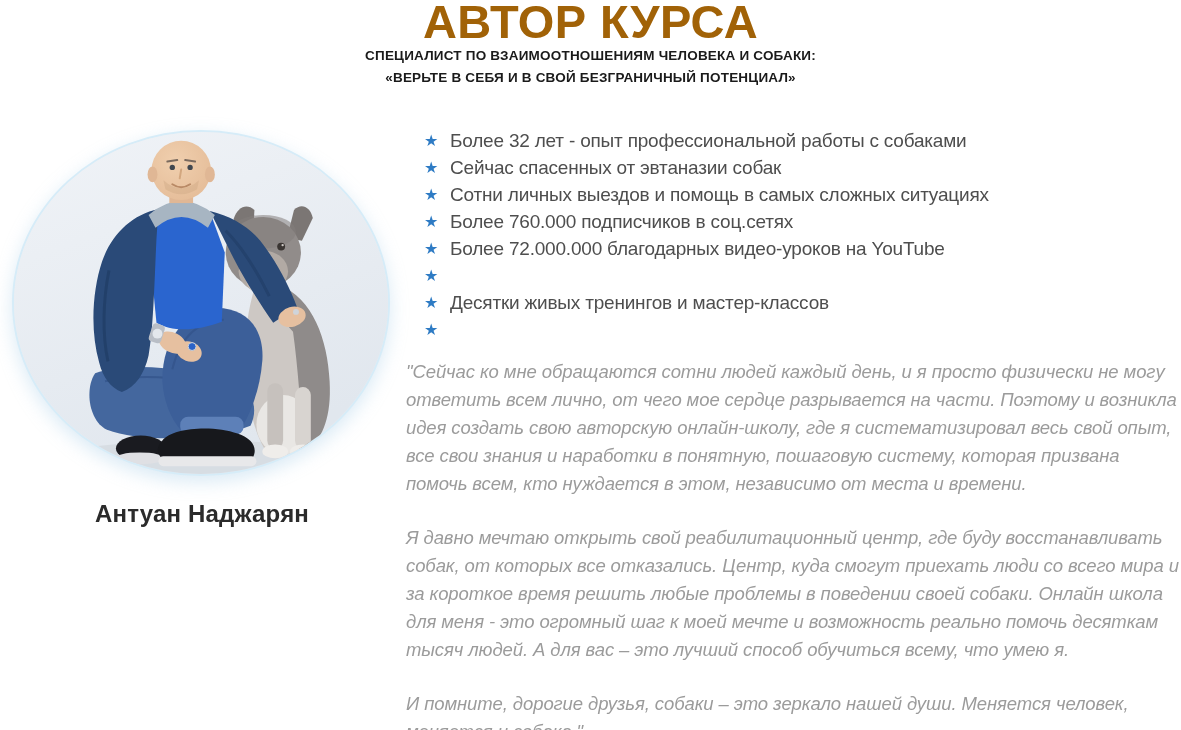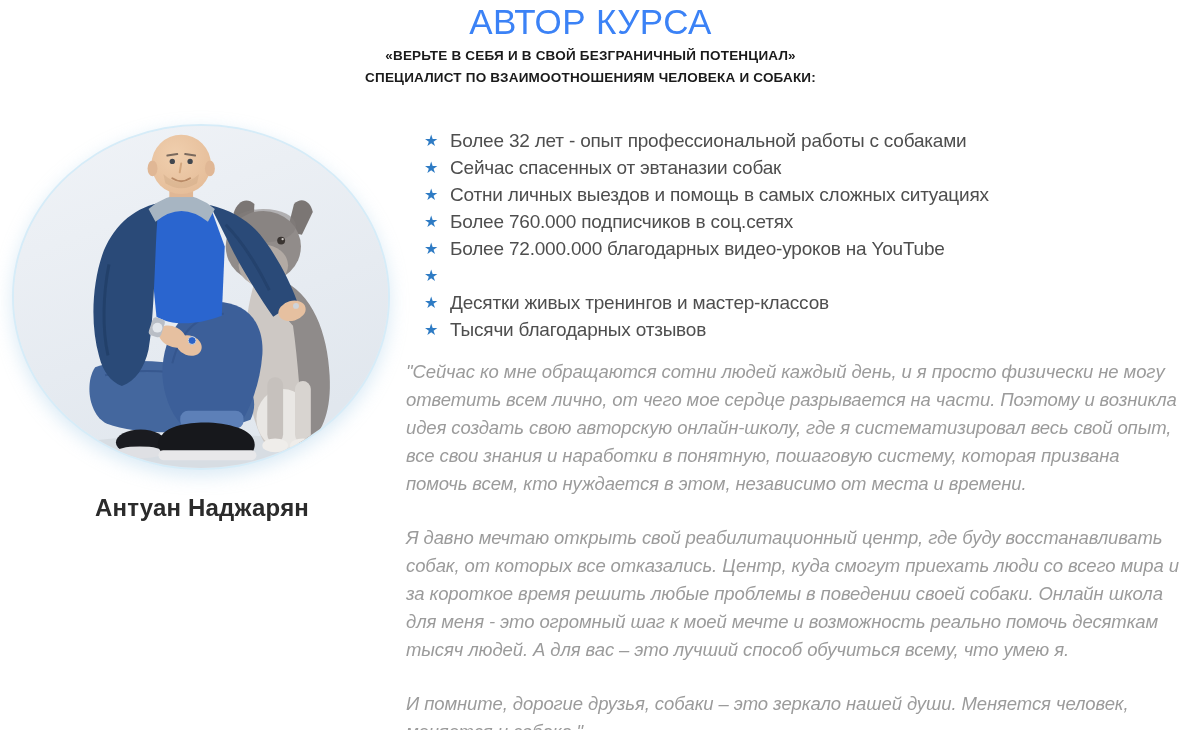--- a/index.html
+++ b/index.html
@@ -10,37 +10,37 @@
     width: 1181px;
     height: 730px;
     background: #ffffff;
     overflow: hidden;
   }
 
   
   .header { position: absolute; top: 0; left: 0; width: 100%; text-align: center; }
   .page-title {
     margin: 2px 0 0 0;
-    font-size: 35px;
+    font-size: 47px;
     line-height: 40px;
-    font-weight: 400;
-    color: #3b82f6;
+    font-weight: 700;
+    color: #a16207;
     letter-spacing: 0.4px;
   }
   .subtitle {
     font-size: 13.5px;
     font-weight: 700;
     color: #1a1a1a;
     line-height: 21.5px;
     letter-spacing: 0.2px;
   }
   .subtitle-wrap { margin-top: 3px; }
 
   
-  .author-col { position: absolute; left: 12px; top: 124px; width: 380px; }
+  .author-col { position: absolute; left: 12px; top: 130px; width: 380px; }
   .photo-ellipse {
     width: 378px;
     height: 346px;
     border-radius: 50%;
     overflow: hidden;
     border: 2px solid #d6ecf8;
     box-shadow: 0 6px 18px rgba(150, 195, 225, 0.35);
     background: #eaeef2;
   }
   .photo-ellipse svg { display: block; width: 100%; height: 100%; }
@@ -84,22 +84,22 @@
   .quote p:last-child { margin-bottom: 0; }
 </style>
 </head>
 <body>
 
 <div class="page">
 
   <header class="header">
     <h1 class="page-title">АВТОР КУРСА</h1>
     <div class="subtitle-wrap">
+      <div class="subtitle">СПЕЦИАЛИСТ ПО ВЗАИМООТНОШЕНИЯМ ЧЕЛОВЕКА И СОБАКИ:</div>
       <div class="subtitle">«ВЕРЬТЕ В СЕБЯ И В СВОЙ БЕЗГРАНИЧНЫЙ ПОТЕНЦИАЛ»</div>
-      <div class="subtitle">СПЕЦИАЛИСТ ПО ВЗАИМООТНОШЕНИЯМ ЧЕЛОВЕКА И СОБАКИ:</div>
     </div>
   </header>
 
   <aside class="author-col">
     <div class="photo-ellipse">
 
       <svg viewBox="0 0 378 346" preserveAspectRatio="xMidYMid slice" aria-hidden="true">
         <defs>
           <linearGradient id="bg" x1="0" y1="0" x2="0.4" y2="1">
             <stop offset="0" stop-color="#f0f3f7"></stop>
@@ -209,21 +209,20 @@
       </li>
       <li class="achievement-item">
         <span class="star">★</span>
       </li>
       <li class="achievement-item">
         <span class="star">★</span>
         <span>Десятки живых тренингов и мастер-классов</span>
       </li>
       <li class="achievement-item">
         <span class="star">★</span>
-        <span>Тысячи благодарных отзывов</span>
       </li>
     </ul>
 
     <div class="quote">
       <p>"Сейчас ко мне обращаются сотни людей каждый день, и я просто физически не могу ответить всем лично, от чего мое сердце разрывается на части. Поэтому и возникла идея создать свою авторскую онлайн-школу, где я систематизировал весь свой опыт, все свои знания и наработки в понятную, пошаговую систему, которая призвана помочь всем, кто нуждается в этом, независимо от места и времени.</p>
       <p>Я давно мечтаю открыть свой реабилитационный центр, где буду восстанавливать собак, от которых все отказались. Центр, куда смогут приехать люди со всего мира и за короткое время решить любые проблемы в поведении своей собаки. Онлайн школа для меня - это огромный шаг к моей мечте и возможность реально помочь десяткам тысяч людей. А для вас – это лучший способ обучиться всему, что умею я.</p>
       <p>И помните, дорогие друзья, собаки – это зеркало нашей души. Меняется человек, меняется и собака."</p>
     </div>
   </main>
 

